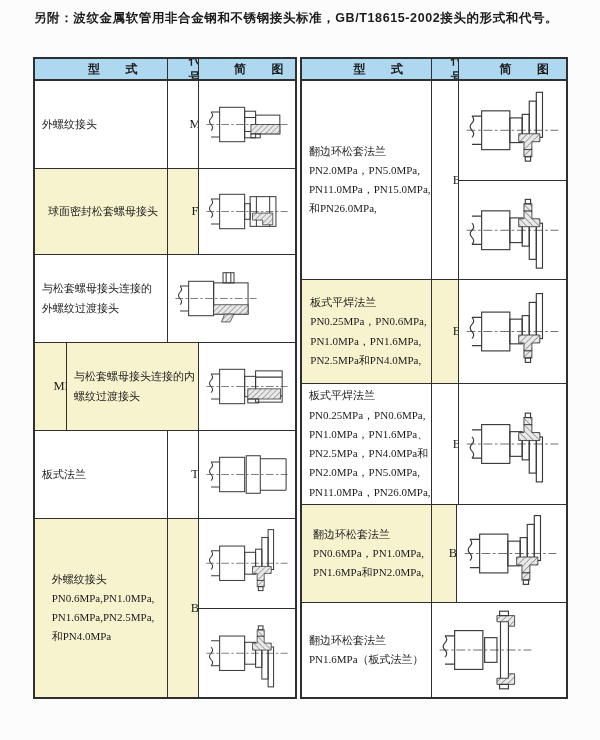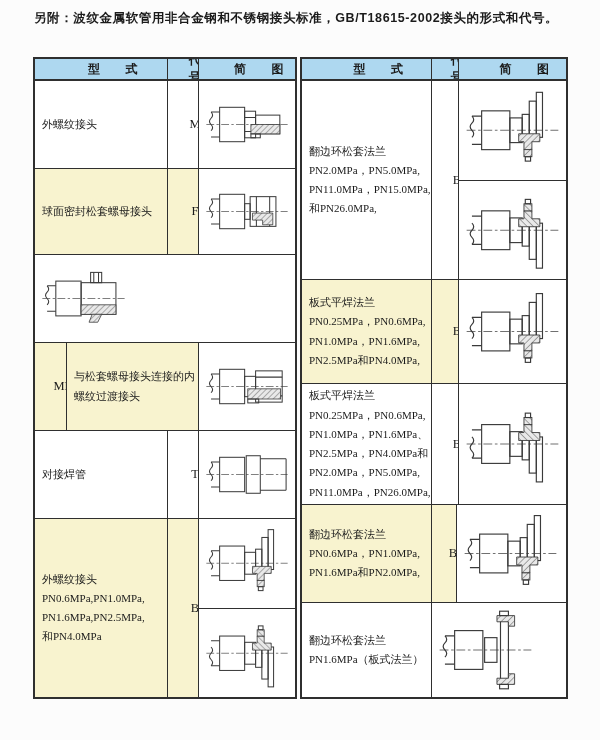--- a/index.html
+++ b/index.html
@@ -62,21 +62,21 @@
   .type-text {
     white-space: pre;
     font-family: "Liberation Serif", serif;
     font-size: 11px;
     line-height: 1.75;
   }
   .code-cell {
     font-family: "Liberation Serif", serif;
     font-size: 12.5px;
   }
-  .hl { background: var(--highlight-bg, #f8f3cf); }
+  .hl { background: var(--highlight-bg, #f8f3cf); justify-content: center; }
   .diag-cell { flex-direction: column; padding: 0; }
   .diag-box {
     flex: 1 1 0;
     width: 100%;
     min-height: 0;
     display: flex;
     align-items: center;
     justify-content: center;
     box-sizing: border-box;
     padding: 3px 5px;
@@ -142,20 +142,24 @@
                 <rect class="ln" x="20" y="23" width="32" height="44"></rect>
                 <rect class="ln" x="52" y="35" width="7" height="20"></rect>
                 <rect class="ln" x="59" y="26" width="33" height="38"></rect>
                 <path class="ln" d="M67,26 v38 M84,26 v38"></path>
                 <path class="ht" d="M62,47 l26,0 0,15 -13,0 0,-6 -13,0 z"></path>
               </svg>
             </div>
           </div>
         </div>
         <div class="row" style="height: 88px;">
+          <div class="cell type-cell" style="width: 132px;">
+            <div class="type-text">与松套螺母接头连接的
+外螺纹过渡接头</div>
+          </div>
           <div class="cell diag-cell" style="width: 97px;">
             <div class="diag-box">
               <svg class="diagram" viewBox="0 0 110 90" preserveAspectRatio="xMidYMid meet">
                 <line class="cl" x1="3" y1="45" x2="107" y2="45"></line>
                 <path class="ln" d="M9,29 q4,4 0,8 q-4,4 0,8 q4,4 0,8 M9,29 h11 M9,61 h11"></path>
                 <rect class="ln" x="20" y="23" width="32" height="44"></rect>
                 <rect class="ln" x="52" y="25" width="44" height="40"></rect>
                 <rect class="ln" x="64" y="12" width="14" height="13"></rect>
                 <path class="ln" d="M68,12 v13 M74,12 v13"></path>
                 <rect class="ht" x="52" y="53" width="44" height="12"></rect>
@@ -180,21 +184,21 @@
                 <rect class="ln" x="66" y="25" width="34" height="40"></rect>
                 <path class="ln" d="M66,33 h34 M66,57 h34"></path>
                 <rect class="ht" x="56" y="48" width="42" height="13"></rect>
                 <rect class="ln" x="56" y="61" width="14" height="5"></rect>
               </svg>
             </div>
           </div>
         </div>
         <div class="row" style="height: 88px;">
           <div class="cell type-cell" style="width: 132px;">
-            <div class="type-text">对接焊管</div>
+            <div class="type-text">板式法兰</div>
           </div>
           <div class="cell code-cell" style="width: 31px;">T</div>
           <div class="cell diag-cell" style="width: 97px;">
             <div class="diag-box">
               <svg class="diagram" viewBox="0 0 110 90" preserveAspectRatio="xMidYMid meet">
                 <line class="cl" x1="3" y1="45" x2="107" y2="45"></line>
                 <path class="ln" d="M9,29 q4,4 0,8 q-4,4 0,8 q4,4 0,8 M9,29 h11 M9,61 h11"></path>
                 <rect class="ln" x="20" y="23" width="32" height="44"></rect>
                 <rect class="ln" x="54" y="21" width="18" height="48"></rect>
                 <path class="ln" d="M72,25 h33 M72,65 h33 M105,25 v40"></path>

